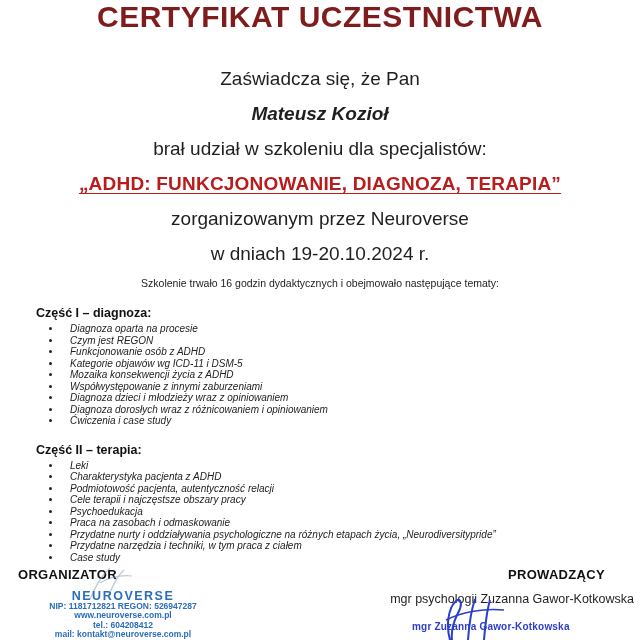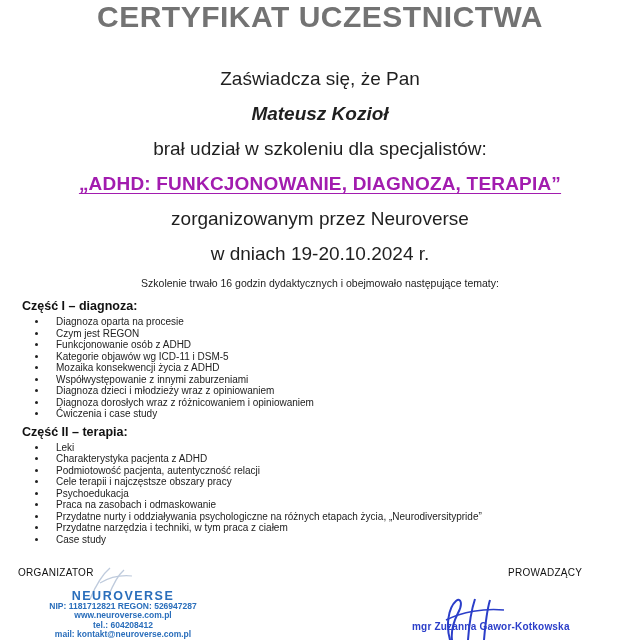--- a/index.html
+++ b/index.html
@@ -10,51 +10,51 @@
     color: #1f1f1f;
     position: relative;
     overflow: hidden;
   }
   .page { width: 640px; height: 640px; position: relative; }
 
   .cert-title {
     margin: 0; padding-top: 1px;
     font-size: 30px; line-height: 32px;
     font-weight: 800; letter-spacing: 0.5px;
-    color: #737373; text-align: center;
+    color: #7f1d1d; text-align: center;
     white-space: nowrap;
   }
 
   .intro { text-align: center; }
   .intro p { margin: 0 auto 11px; font-size: 19px; line-height: 24px; }
   .intro .first { margin-top: 34px; }
   .participant-name { font-weight: 700; font-style: italic; font-size: 20px; }
   .course-line a {
-    color: #a21caf; font-weight: 800; letter-spacing: 0.2px;
+    color: #b91c1c; font-weight: 800; letter-spacing: 0.2px;
     text-decoration: underline; text-underline-offset: 3px; cursor: pointer;
   }
   .summary {
     margin: 10px 0 0; text-align: center;
     font-size: 10.5px; line-height: 13px; color: #222;
   }
 
-  .section { margin: 2px; }
+  .section { margin: 16px; }
   .section h2 {
     margin: 9px 0 0 20px; font-size: 12.5px; line-height: 14px;
     font-weight: 800; color: #111;
   }
   .section ul {
-    margin: 3px 0 0; padding: 0 4px 0 46px; list-style: disc;
+    margin: 3px 0 0; padding: 0 4px 0 46px; list-style: disc; font-style: italic;
   }
   .section li {
     font-size: 10px; line-height: 11.5px; padding-left: 8px; color: #222;
   }
   .section.second h2 { margin-top: 5px; }
 
-  .footer-label { position: absolute; font-size: 10px; font-weight: 400; color: #111; letter-spacing: 0.3px; }
+  .footer-label { position: absolute; font-size: 13px; font-weight: 700; color: #111; letter-spacing: 0.3px; }
   .organizer-label { left: 18px; top: 567px; }
   .presenter-label { left: 484px; top: 567px; padding-left: 24px; }
 
   .stamp {
     position: absolute; left: 10px; top: 590px; width: 226px;
     text-align: center; color: #2a6ebb;
   }
   .stamp-name { font-size: 12.5px; line-height: 12px; font-weight: 800; letter-spacing: 1.5px; }
   .stamp-line { font-size: 8.5px; line-height: 9.3px; font-weight: 600; }
 
@@ -127,20 +127,21 @@
 
   <div class="stamp">
     <div class="stamp-name">NEUROVERSE</div>
     <div class="stamp-line">NIP: 1181712821 REGON: 526947287</div>
     <div class="stamp-line">www.neuroverse.com.pl</div>
     <div class="stamp-line">tel.: 604208412</div>
     <div class="stamp-line">mail: kontakt@neuroverse.com.pl</div>
   </div>
 
   <div class="footer-label presenter-label">PROWADZĄCY</div>
+  <div class="presenter-name">mgr psychologii Zuzanna Gawor-Kotkowska</div>
 
   <svg class="sig-scribble" width="90" height="44" viewBox="0 0 90 44" fill="none">
     <path d="M18,44 C14,30 16,12 24,5 C29,1 31,8 26,17 C21,27 19,36 20,44" stroke="#2b3ec9" stroke-width="2"></path>
     <path d="M36,44 C37,30 40,12 43,3" stroke="#2b3ec9" stroke-width="2"></path>
     <path d="M52,44 C53,32 55,14 58,4" stroke="#2b3ec9" stroke-width="2"></path>
     <path d="M14,24 C30,16 52,12 72,14" stroke="#2b3ec9" stroke-width="1.6"></path>
   </svg>
   <div class="signature-name">mgr Zuzanna Gawor-Kotkowska</div>
 
 </div>

